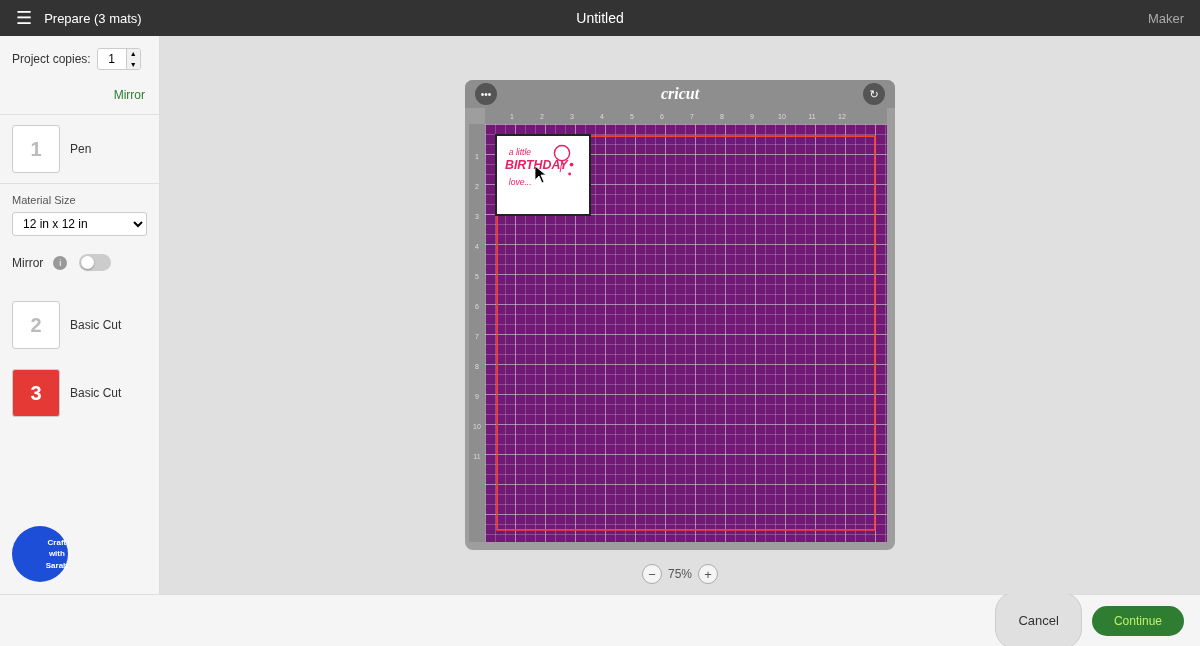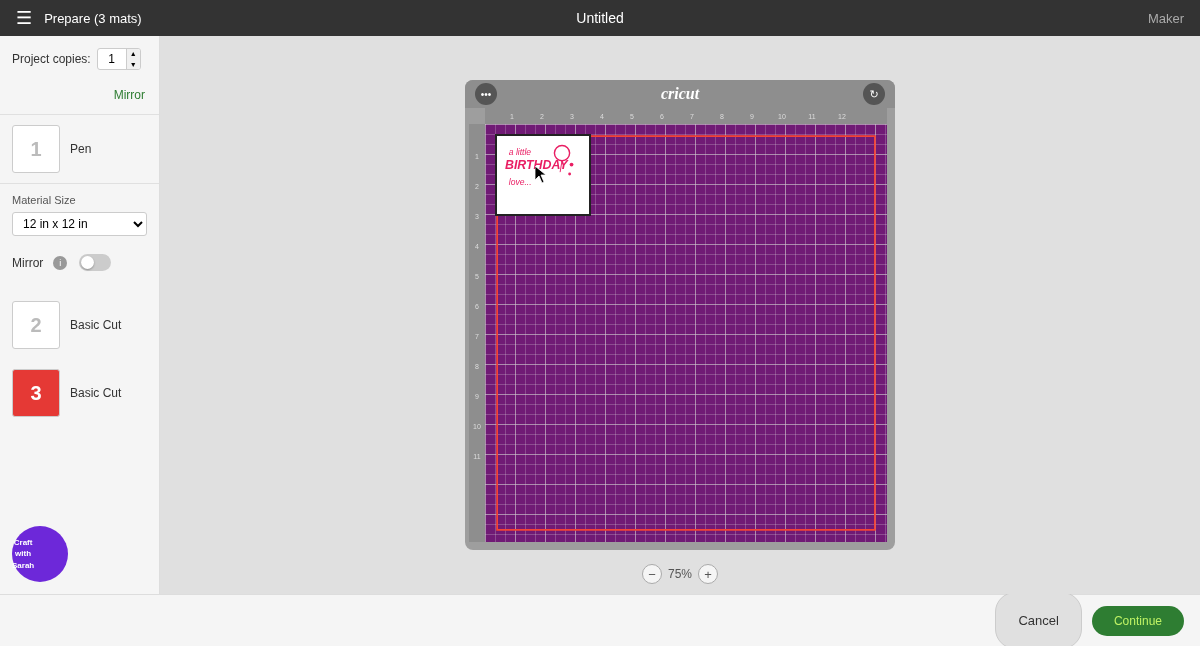--- a/index.html
+++ b/index.html
@@ -180,24 +180,24 @@
     
     .sidebar-logo {
       margin-top: auto;
       padding: 12px;
       display: flex;
       align-items: center;
     }
     .logo-circle {
       width: 56px; height: 56px;
       border-radius: 50%;
-      background: #6d28d9;
-      display: flex;
-      align-items: center;
-      justify-content: flex-start;
+      background: #1d4ed8;
+      display: flex;
+      align-items: center;
+      justify-content: flex-end;
       color: white;
       font-size: 9px;
       font-weight: bold;
       text-align: center;
       line-height: 1.3;
     }
 
     
     .canvas-area {
       flex: 1;

